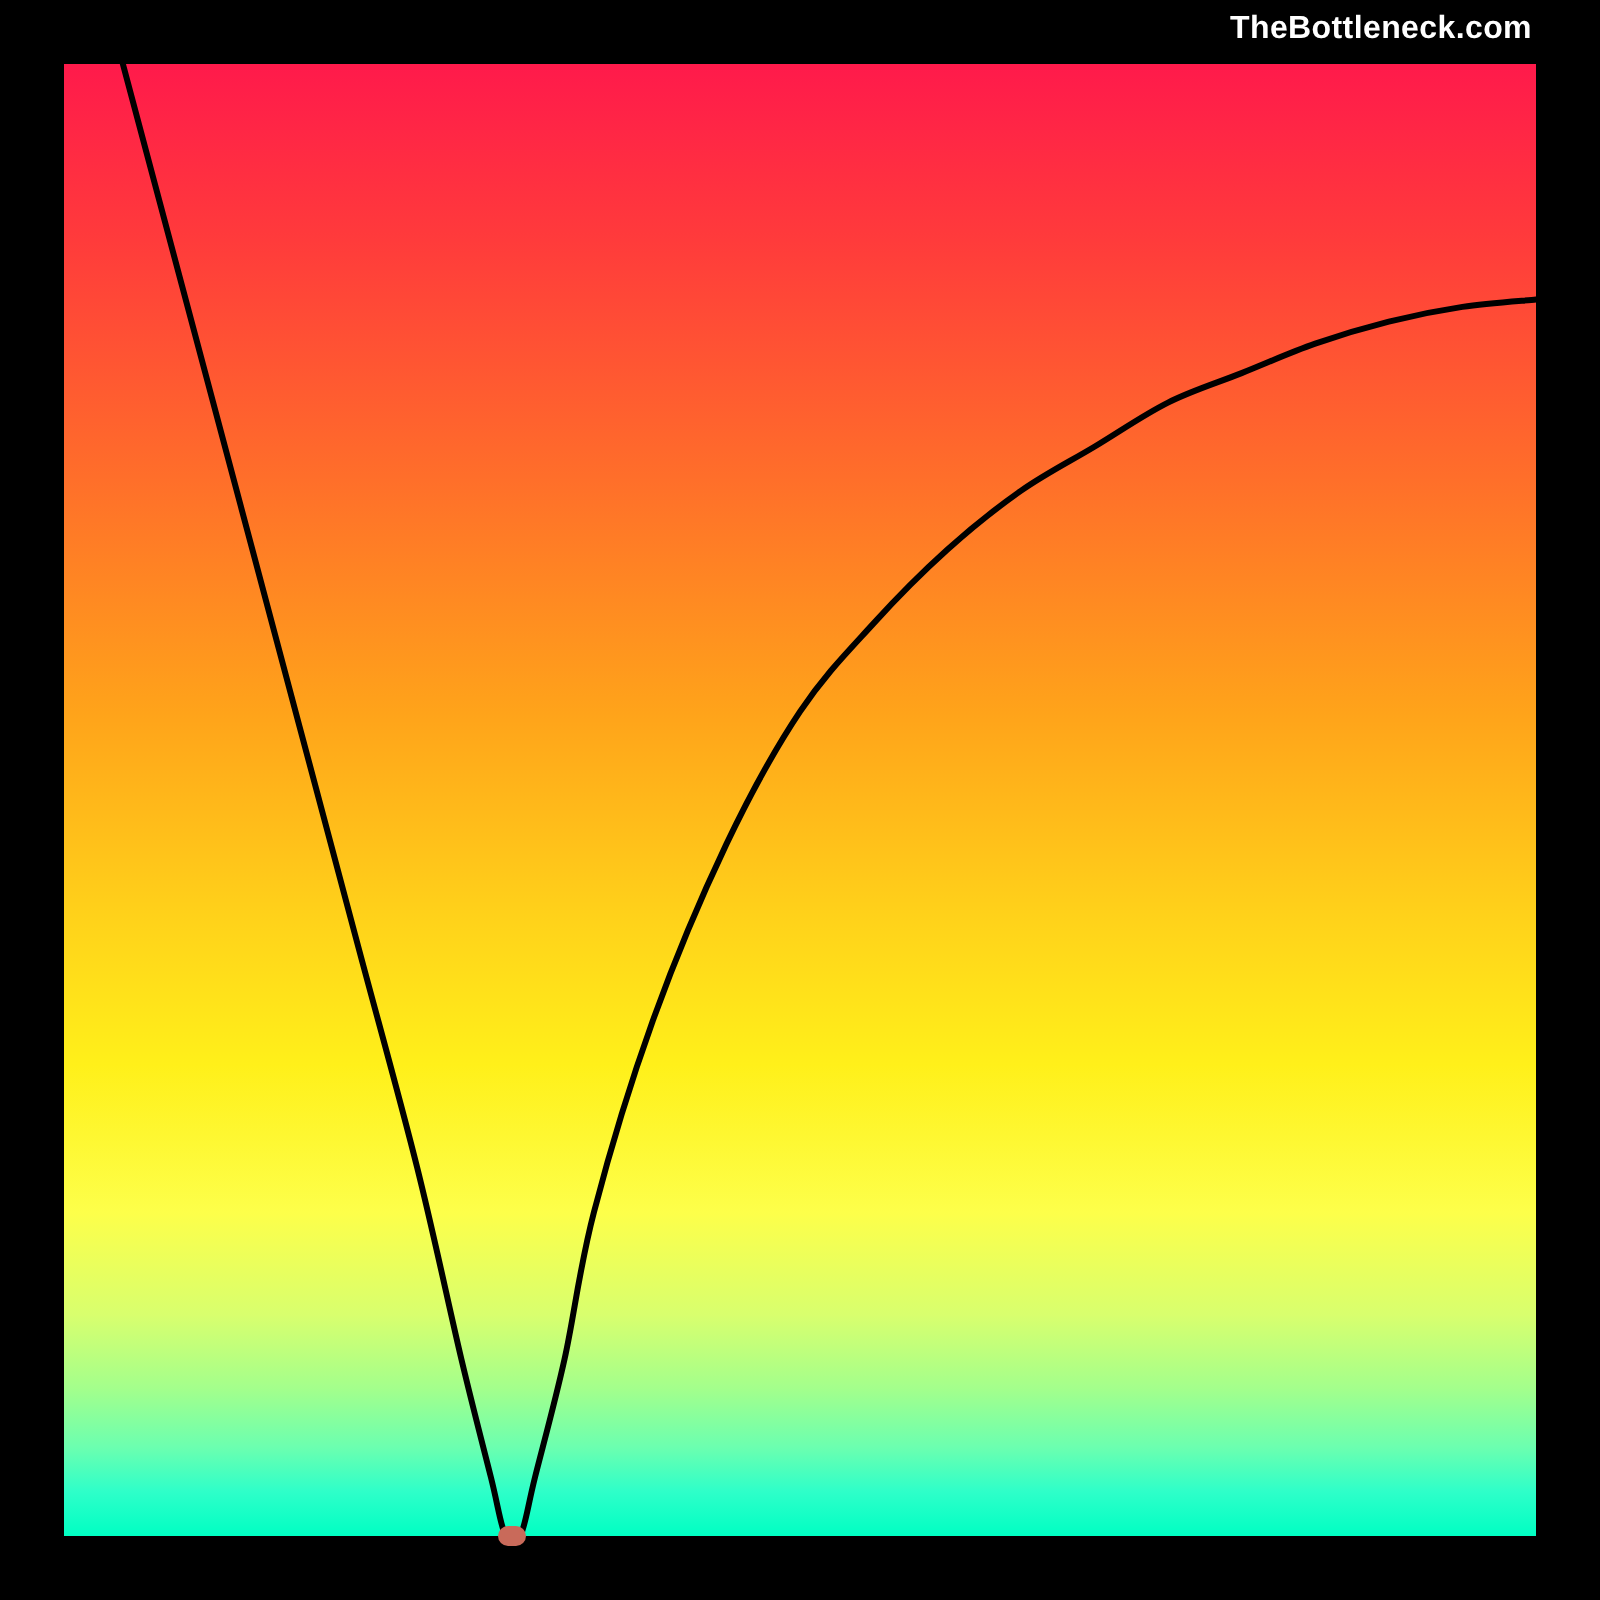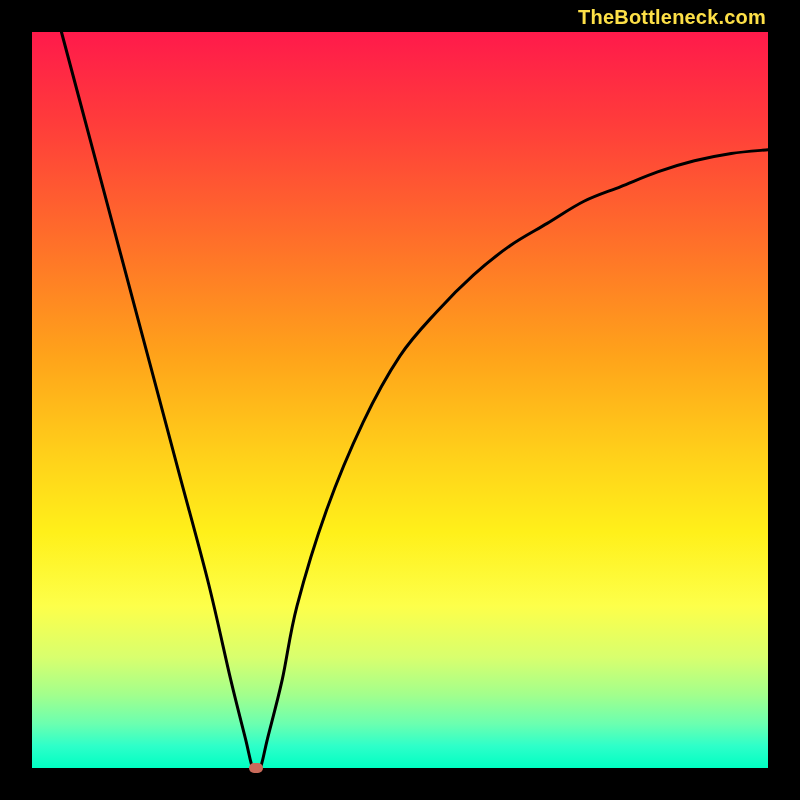--- a/index.html
+++ b/index.html
@@ -35,22 +35,22 @@
       #a3ff8c 90%,
       #6bffb0 94%,
       #2effc9 97%,
       #00ffc3 100%
     );
   }
   .watermark {
     position: absolute;
     top: 6px;
     right: 34px;
-    color: #fde047;
-    font-size: 20px;
+    color: #ffffff;
+    font-size: 16px;
     font-weight: 600;
     letter-spacing: 0.2px;
     user-select: none;
   }
   svg.curve {
     position: absolute;
     left: 0;
     top: 0;
     width: 736px;
     height: 736px;

